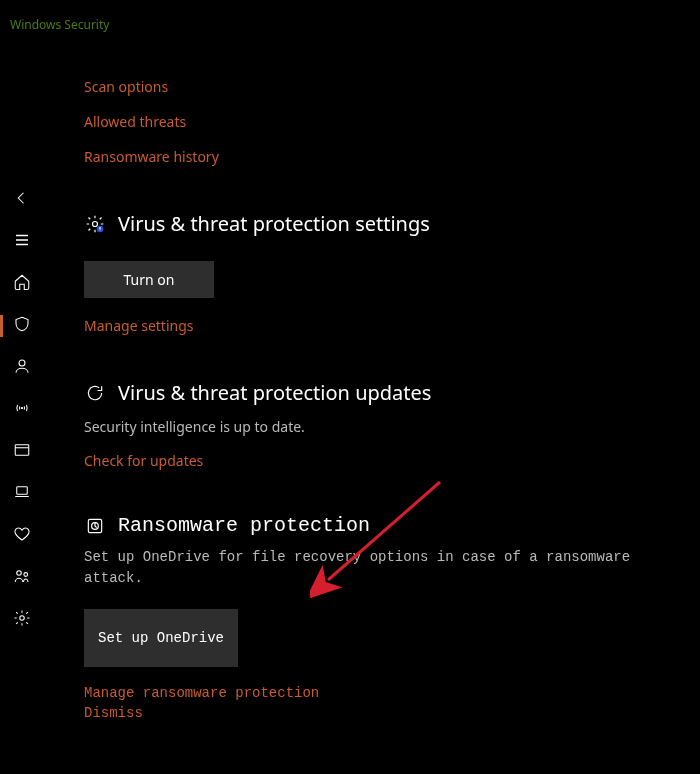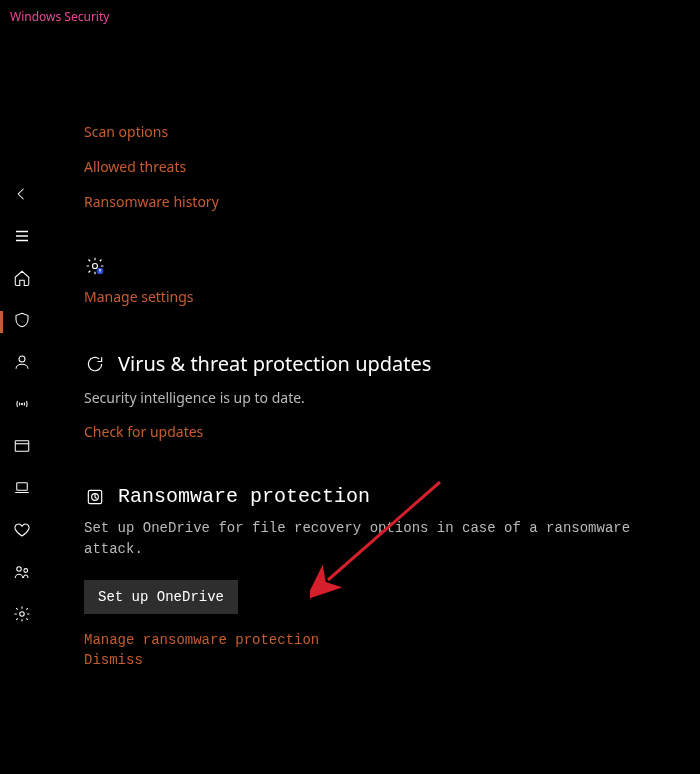--- a/index.html
+++ b/index.html
@@ -6,23 +6,23 @@
   html, body { width: 700px; height: 774px; overflow: hidden; }
   body {
     background: #000;
     color: #fff;
     font-family: "Segoe UI", system-ui, -apple-system, sans-serif;
     font-size: 14px;
     position: relative;
   }
   .titlebar {
     height: 28px;
-    padding: 8px 10px;
+    padding: 16px 10px;
     font-size: 12px;
-    color: #ec4899;
+    color: #4d7c0f;
   }
   .app {
     display: flex;
     height: calc(100% - 28px);
     align-items: center;
   }
   .nav {
     width: 44px;
     flex-shrink: 0;
     background: #000;
@@ -74,21 +74,21 @@
     border: none;
     color: #fff;
     font-size: 14px;
     padding: 9px 20px;
     margin-top: 14px;
     margin-bottom: 18px;
     min-width: 130px;
     font-family: inherit;
     cursor: pointer;
   }
-  .btn.narrow { min-width: 0; padding: 9px 14px; }
+  .btn.narrow { min-width: 0; padding: 21px 14px; }
   .sec-icon { width: 22px; height: 22px; display:flex; align-items:center; justify-content:center; color:#fff; }
   .sec-icon svg { width: 20px; height: 20px; stroke:#fff; fill:none; stroke-width:1.4; }
   .arrow {
     position: absolute;
     pointer-events: none;
   }
 </style>
 </head>
 <body>
 
@@ -195,21 +195,23 @@
     <div class="section">
       <div class="section-header">
         <span class="sec-icon">
           <svg viewBox="0 0 24 24">
               <circle cx="12" cy="12" r="3"></circle>
               <path d="M12 2v3M12 19v3M4.2 4.2l2.1 2.1M17.7 17.7l2.1 2.1M2 12h3M19 12h3M4.2 19.8l2.1-2.1M17.7 6.3l2.1-2.1"></path>
               <circle cx="18" cy="18" r="4" fill="#2a4bd8" stroke="none"></circle>
               <path d="M18 15.5v3M18 20.2v.1" stroke="#fff" stroke-width="1.5"></path>
             </svg>
         </span>
+        <h2 class="section-title">Virus &amp; threat protection settings</h2>
       </div>
+      <button class="btn">Turn on</button>
       <div><a class="link">Manage settings</a></div>
     </div>
 
     <div class="section">
       <div class="section-header">
         <span class="sec-icon">
           <svg viewBox="0 0 24 24">
               <path d="M20 12a8 8 0 1 1-3-6.2"></path>
               <path d="M20 4v5h-5"></path>
             </svg>

